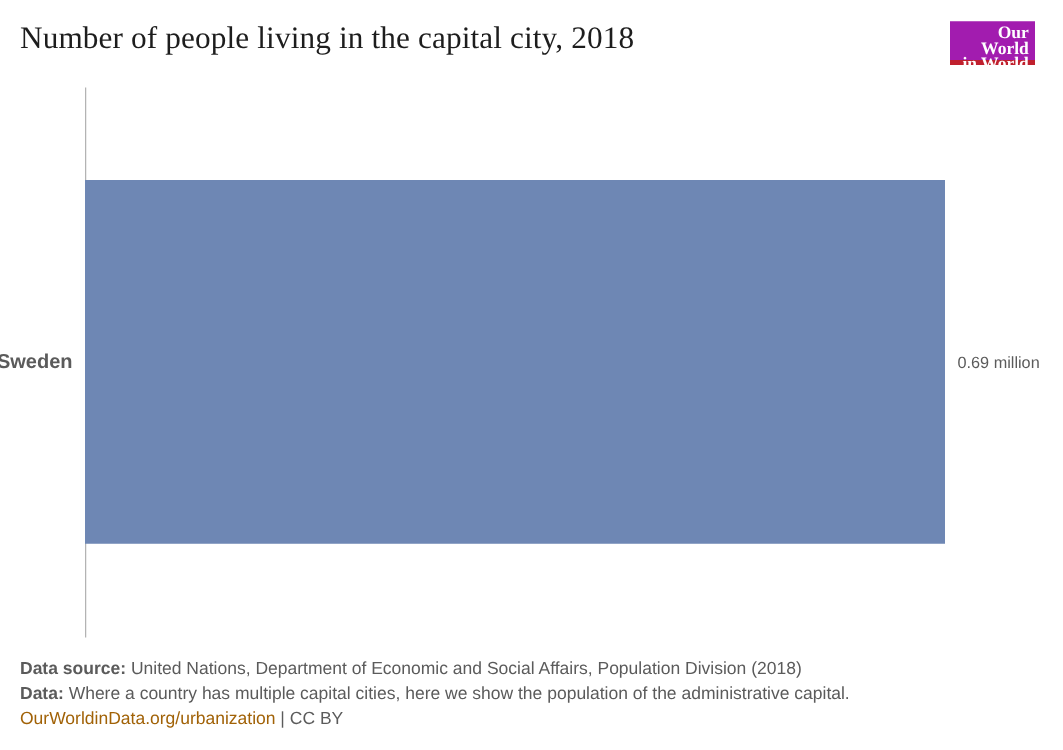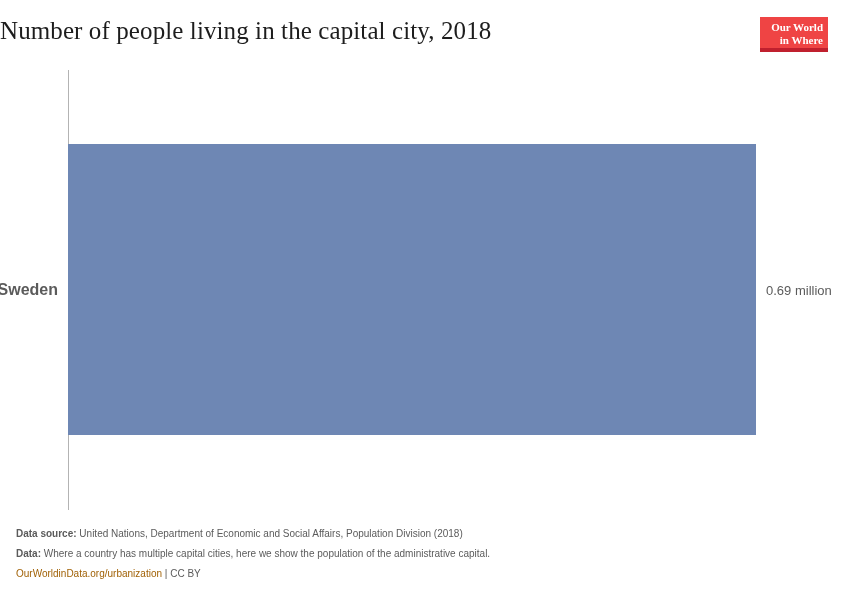--- a/index.html
+++ b/index.html
@@ -17,44 +17,44 @@
   }
 
   .chart-root {
     position: absolute;
     inset: 0;
   }
 
   
   .chart-title {
     position: absolute;
-    left: 0;
+    left: 16px;
     top: 16px;
     width: 700px;
     font-family: "Liberation Serif", serif;
     font-size: 25px;
     font-weight: 400;
     color: #1d1d1d;
     line-height: 1.2;
     letter-spacing: 0.1px;
   }
 
   .owid-logo {
     position: absolute;
     right: 22px;
     top: 17px;
     width: 68px;
     height: 35px;
-    background: #ef4444;
+    background: #a21caf;
     border-bottom: 4px solid #c0202e;
     box-sizing: border-box;
     color: #ffffff;
     font-family: "Liberation Serif", serif;
     font-weight: bold;
-    font-size: 11px;
+    font-size: 14px;
     line-height: 12.5px;
     text-align: right;
     padding: 4px 5px 0 0;
   }
   .owid-logo span { display: block; }
 
   
   .plot {
     position: absolute;
     left: 0;
@@ -110,42 +110,42 @@
     font-size: 13px;
     color: #5b5b5b;
   }
 
   
   .footer {
     position: absolute;
     left: 16px;
     bottom: 16px;
     width: 800px;
-    font-size: 10px;
+    font-size: 14px;
     line-height: 20px;
     color: #5b5b5b;
   }
   .footer div { white-space: nowrap; }
   .footer b { color: #5b5b5b; font-weight: bold; }
   .footer a {
     color: #a16207;
     text-decoration: none;
   }
   .sep { color: #5b5b5b; }
 </style>
 </head>
 <body>
 
 <div class="chart-root">
 
   <div class="chart-title">Number of people living in the capital city, 2018</div>
 
   <div class="owid-logo">
     <span>Our World</span>
-    <span>in Where</span>
+    <span>in World</span>
   </div>
 
   <div class="plot">
     <div class="axis-line"></div>
 
     <div class="bar-row">
       <div class="bar-entity-label">Sweden</div>
       <div class="bar" id="bar-sweden" style="width: 100%; background: rgb(110, 135, 180);"></div>
       <div class="bar-value-label">0.69 million</div>
     </div>

